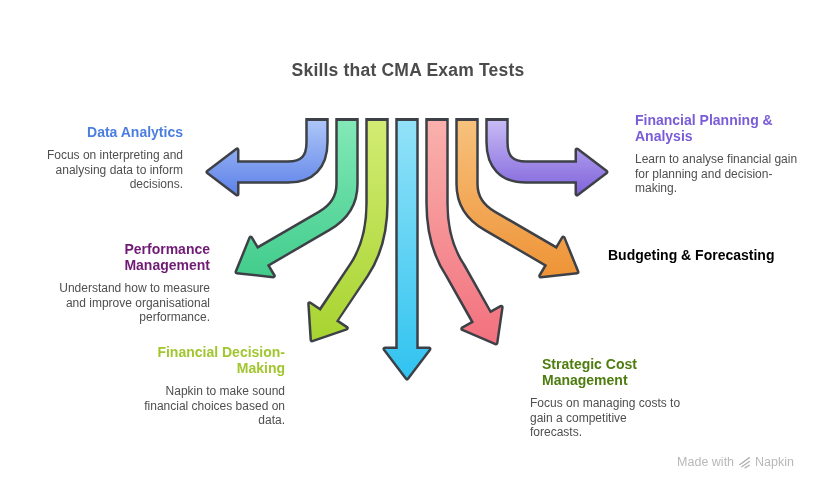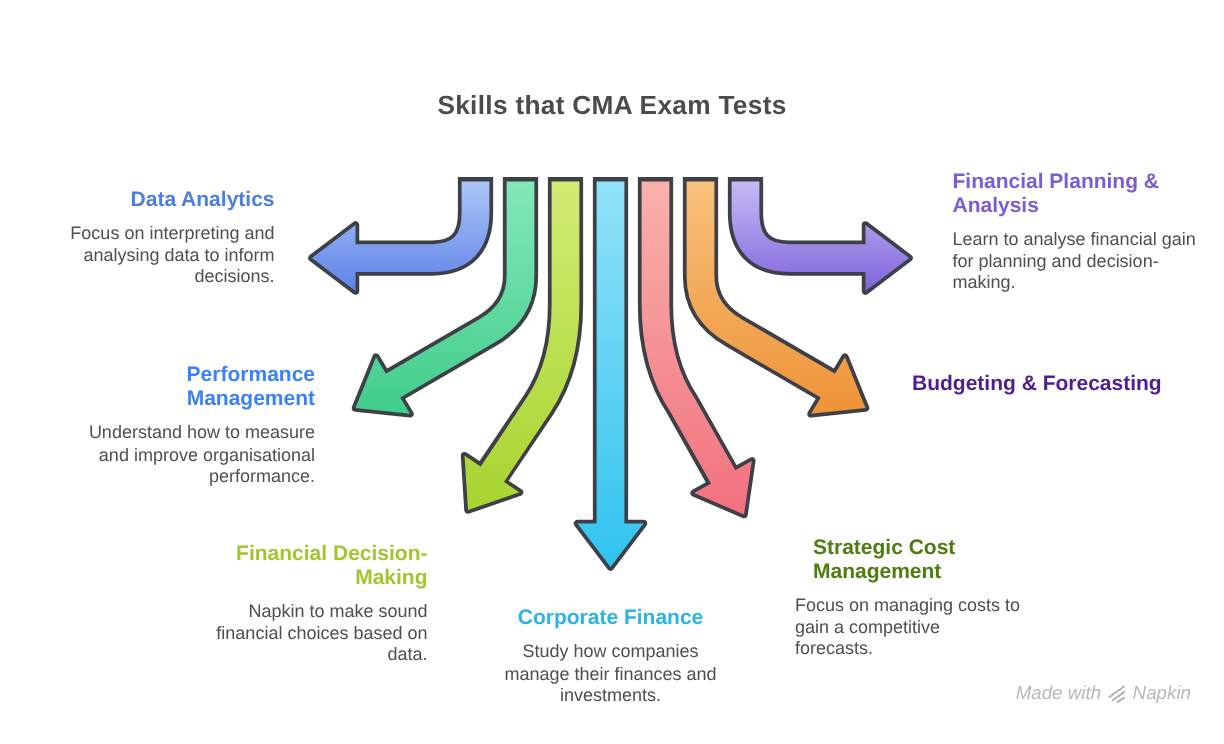--- a/index.html
+++ b/index.html
@@ -9,27 +9,27 @@
   .page-title{position:absolute;left:0;top:60px;width:816px;text-align:center;
     font-size:17.5px;font-weight:700;color:#4b4b4b;letter-spacing:.2px;}
   .skill{position:absolute;}
   .skill h3{margin:0;font-size:14px;font-weight:700;line-height:1.16;white-space:pre-line;}
   .skill p{margin:8px 0 0 0;font-size:12px;line-height:1.2;color:#4f4f4f;white-space:pre-line;}
   .align-right{text-align:right;}
   .align-left{text-align:left;}
   .align-center{text-align:center;}
   .skill-data-analytics{right:633px;top:124px;width:190px;}
   .skill-performance{right:606px;top:241px;width:190px;}
-  .skill-fdm{right:531px;top:360px;width:190px;}
+  .skill-fdm{right:531px;top:344px;width:190px;}
   .skill-corporate{left:312px;top:403px;width:190px;}
   .skill-scm{left:530px;top:356px;width:170px;}
   .skill-budgeting{left:608px;top:247px;width:180px;}
   .skill-fpa{left:635px;top:112px;width:180px;}
   .watermark{position:absolute;right:22px;bottom:11px;display:flex;align-items:center;gap:4px;
-    font-size:12.5px;color:#b8b8b8;text-decoration:none;font-style:italic;}
+    font-size:12.5px;color:#b8b8b8;text-decoration:none;}
   .watermark svg{display:block;}
 </style>
 </head>
 <body>
 
 <div class="canvas">
 
   <svg class="arrows-svg" id="arrows-svg" viewBox="0 0 816 496">
       <defs>
         <linearGradient id="grad-0" gradientUnits="userSpaceOnUse" x1="0" y1="118" x2="0" y2="196">
@@ -108,52 +108,46 @@
   <div class="page-title">Skills that CMA Exam Tests</div>
 
   <div class="skill skill-data-analytics align-right">
     <h3 style="color: rgb(75, 126, 224);">Data Analytics</h3>
     <p>Focus on interpreting and
 analysing data to inform
 decisions.</p>
   </div>
 
   <div class="skill skill-performance align-right">
-    <h3 style="color: #3b82f6;">Performance
+    <h3 style="color: #701a75;">Performance
 Management</h3>
     <p>Understand how to measure
 and improve organisational
 performance.</p>
   </div>
 
   <div class="skill skill-fdm align-right">
     <h3 style="color: rgb(162, 198, 47);">Financial Decision-
 Making</h3>
     <p>Napkin to make sound
 financial choices based on
 data.</p>
   </div>
 
-  <div class="skill skill-corporate align-center">
-    <h3 style="color: rgb(42, 181, 227);">Corporate Finance</h3>
-    <p>Study how companies
-manage their finances and
-investments.</p>
-  </div>
 
   <div class="skill skill-scm align-left">
     <h3 style="color: #4d7c0f; margin-left: 12px;">Strategic Cost
 Management</h3>
     <p>Focus on managing costs to
 gain a competitive
 forecasts.</p>
   </div>
 
   <div class="skill skill-budgeting align-left">
-    <h3 style="color: #4c1d95;">Budgeting &amp; Forecasting</h3>
+    <h3 style="color: #000000;">Budgeting &amp; Forecasting</h3>
   </div>
 
   <div class="skill skill-fpa align-left">
     <h3 style="color: rgb(122, 92, 216);">Financial Planning &amp;
 Analysis</h3>
     <p>Learn to analyse financial gain
 for planning and decision-
 making.</p>
   </div>
 

